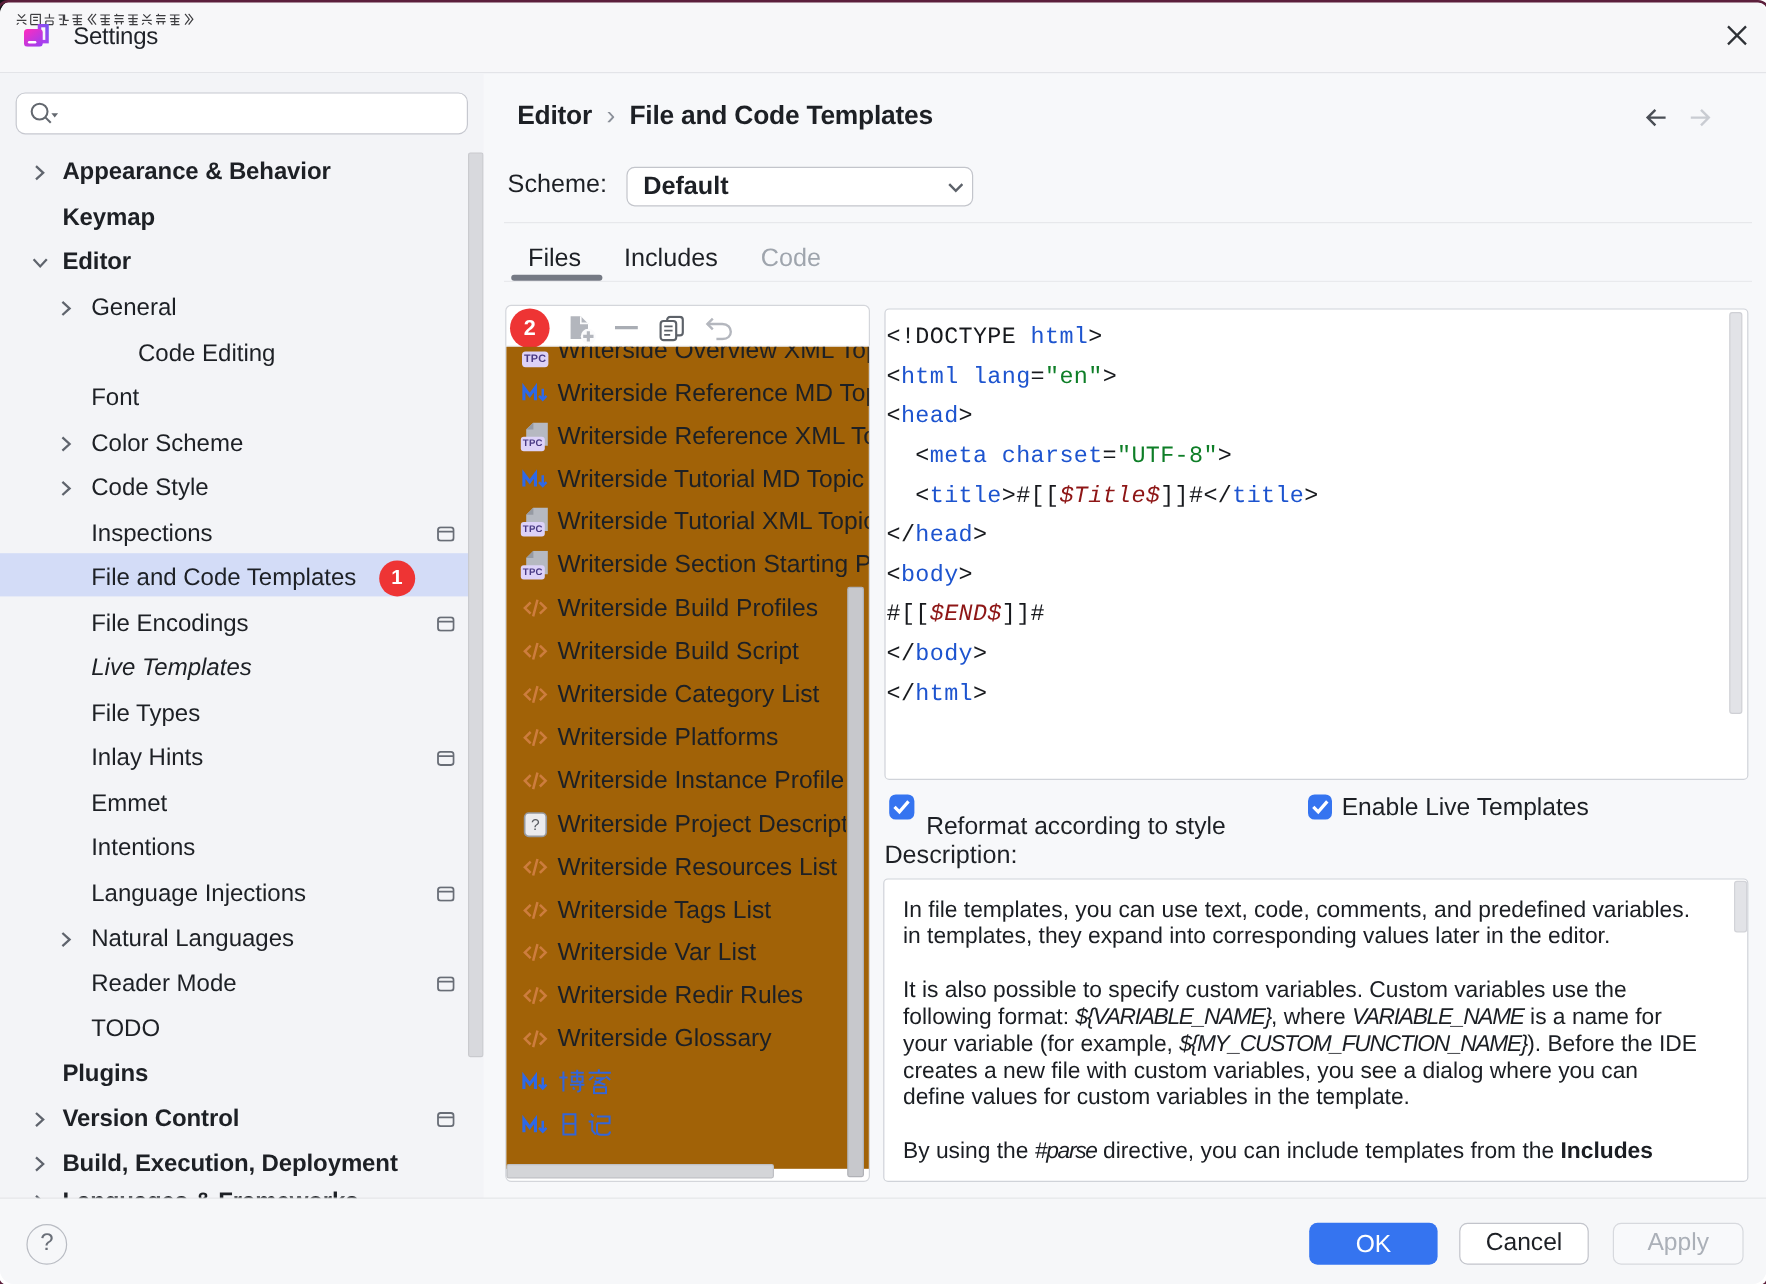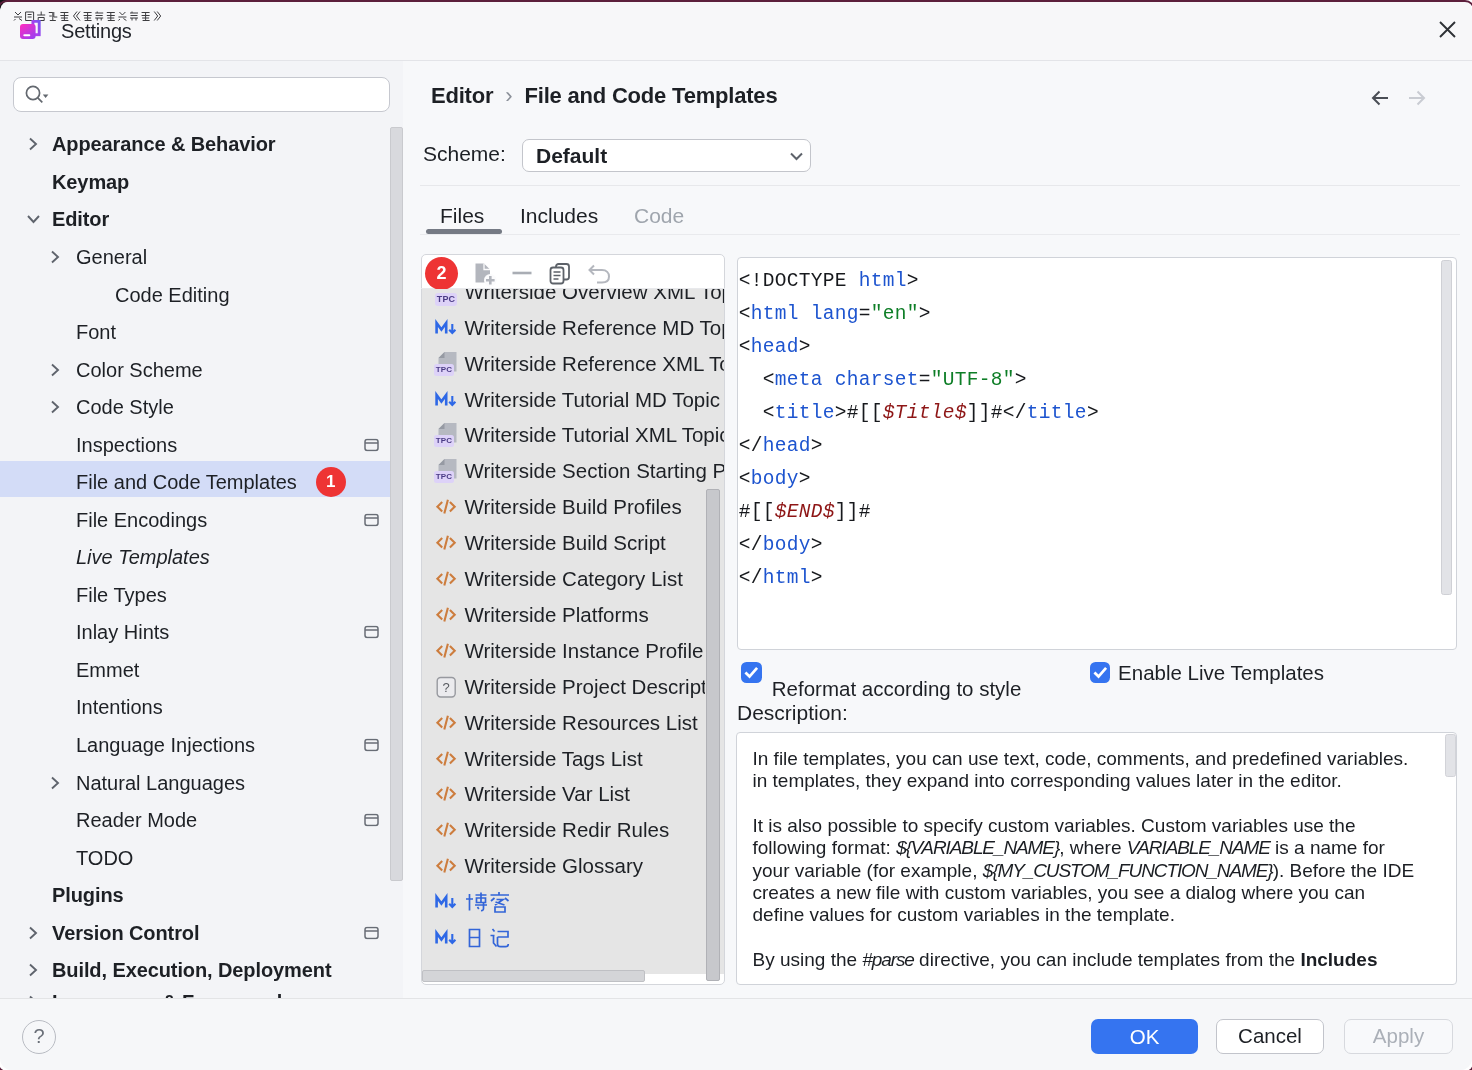--- a/index.html
+++ b/index.html
@@ -34,21 +34,21 @@
   #scheme-lbl { position:absolute; left:20px; top:81px; font-size:21px; color:#1d2025; }
   #dropdown { position:absolute; left:119px; top:78px; width:289px; height:33px; background:#fff;
     border:1.5px solid #c3c5cb; border-radius:7px; }
   #dropdown .dtext { position:absolute; left:13px; top:50%; transform:translateY(-50%); font-size:21px; font-weight:600; color:#1d2025;}
   .tab { position:absolute; top:143px; font-size:21px; color:#1d2025; }
   #tab-underline { position:absolute; left:22.7px; top:168.3px; width:76.5px; height:5px; background:#757a84; border-radius:2.5px; }
   
   #listpanel { position:absolute; left:421px; top:254px; width:304px; height:731px; background:#fff;
     border:1px solid #d4d6db; border-radius:5px; }
   #toolbar-sep { position:absolute; left:421px; top:288px; width:304px; height:1px; background:#e8e9ec; }
-  #rows-clip { position:absolute; left:422px; top:289px; width:302px; height:685px; overflow:hidden; background:#e5e5e5; }
+  #rows-clip { position:absolute; left:422px; top:289px; width:302px; height:685px; overflow:hidden; background:#a16207; }
   .lrow { position:absolute; left:0; width:302px; height:36px; overflow:hidden; }
   .lrow.nr { width:283px; }
   .lrow .ltxt { position:absolute; left:42.5px; top:50%; transform:translateY(-50%); font-size:20.5px; color:#1d2025; white-space:nowrap; }
   .lrow .licon { position:absolute; left:12px; top:50%; transform:translateY(-50%); width:24px; height:24px; }
   #list-vscroll { position:absolute; left:705.5px; top:489px; width:14px; height:492px; background:#c7c8cc; border:1px solid #b0b1b6; border-radius:2px; }
   .tpc { position:absolute; left:1px; top:5.5px; width:22px; height:13px; background:#ddd2f8; border-radius:3px;
     color:#4a3b85; font-size:9px; font-weight:700; text-align:center; line-height:13.5px; letter-spacing:0.2px; }
   .tpc.sm { left:0; top:auto; bottom:0px; width:20px; height:12px; font-size:8px; line-height:12.5px; border-radius:2.5px; }
   .mdico { position:absolute; left:0; top:0; }
   .cjk { fill:none; stroke:#3365d8; stroke-width:1.7; }

